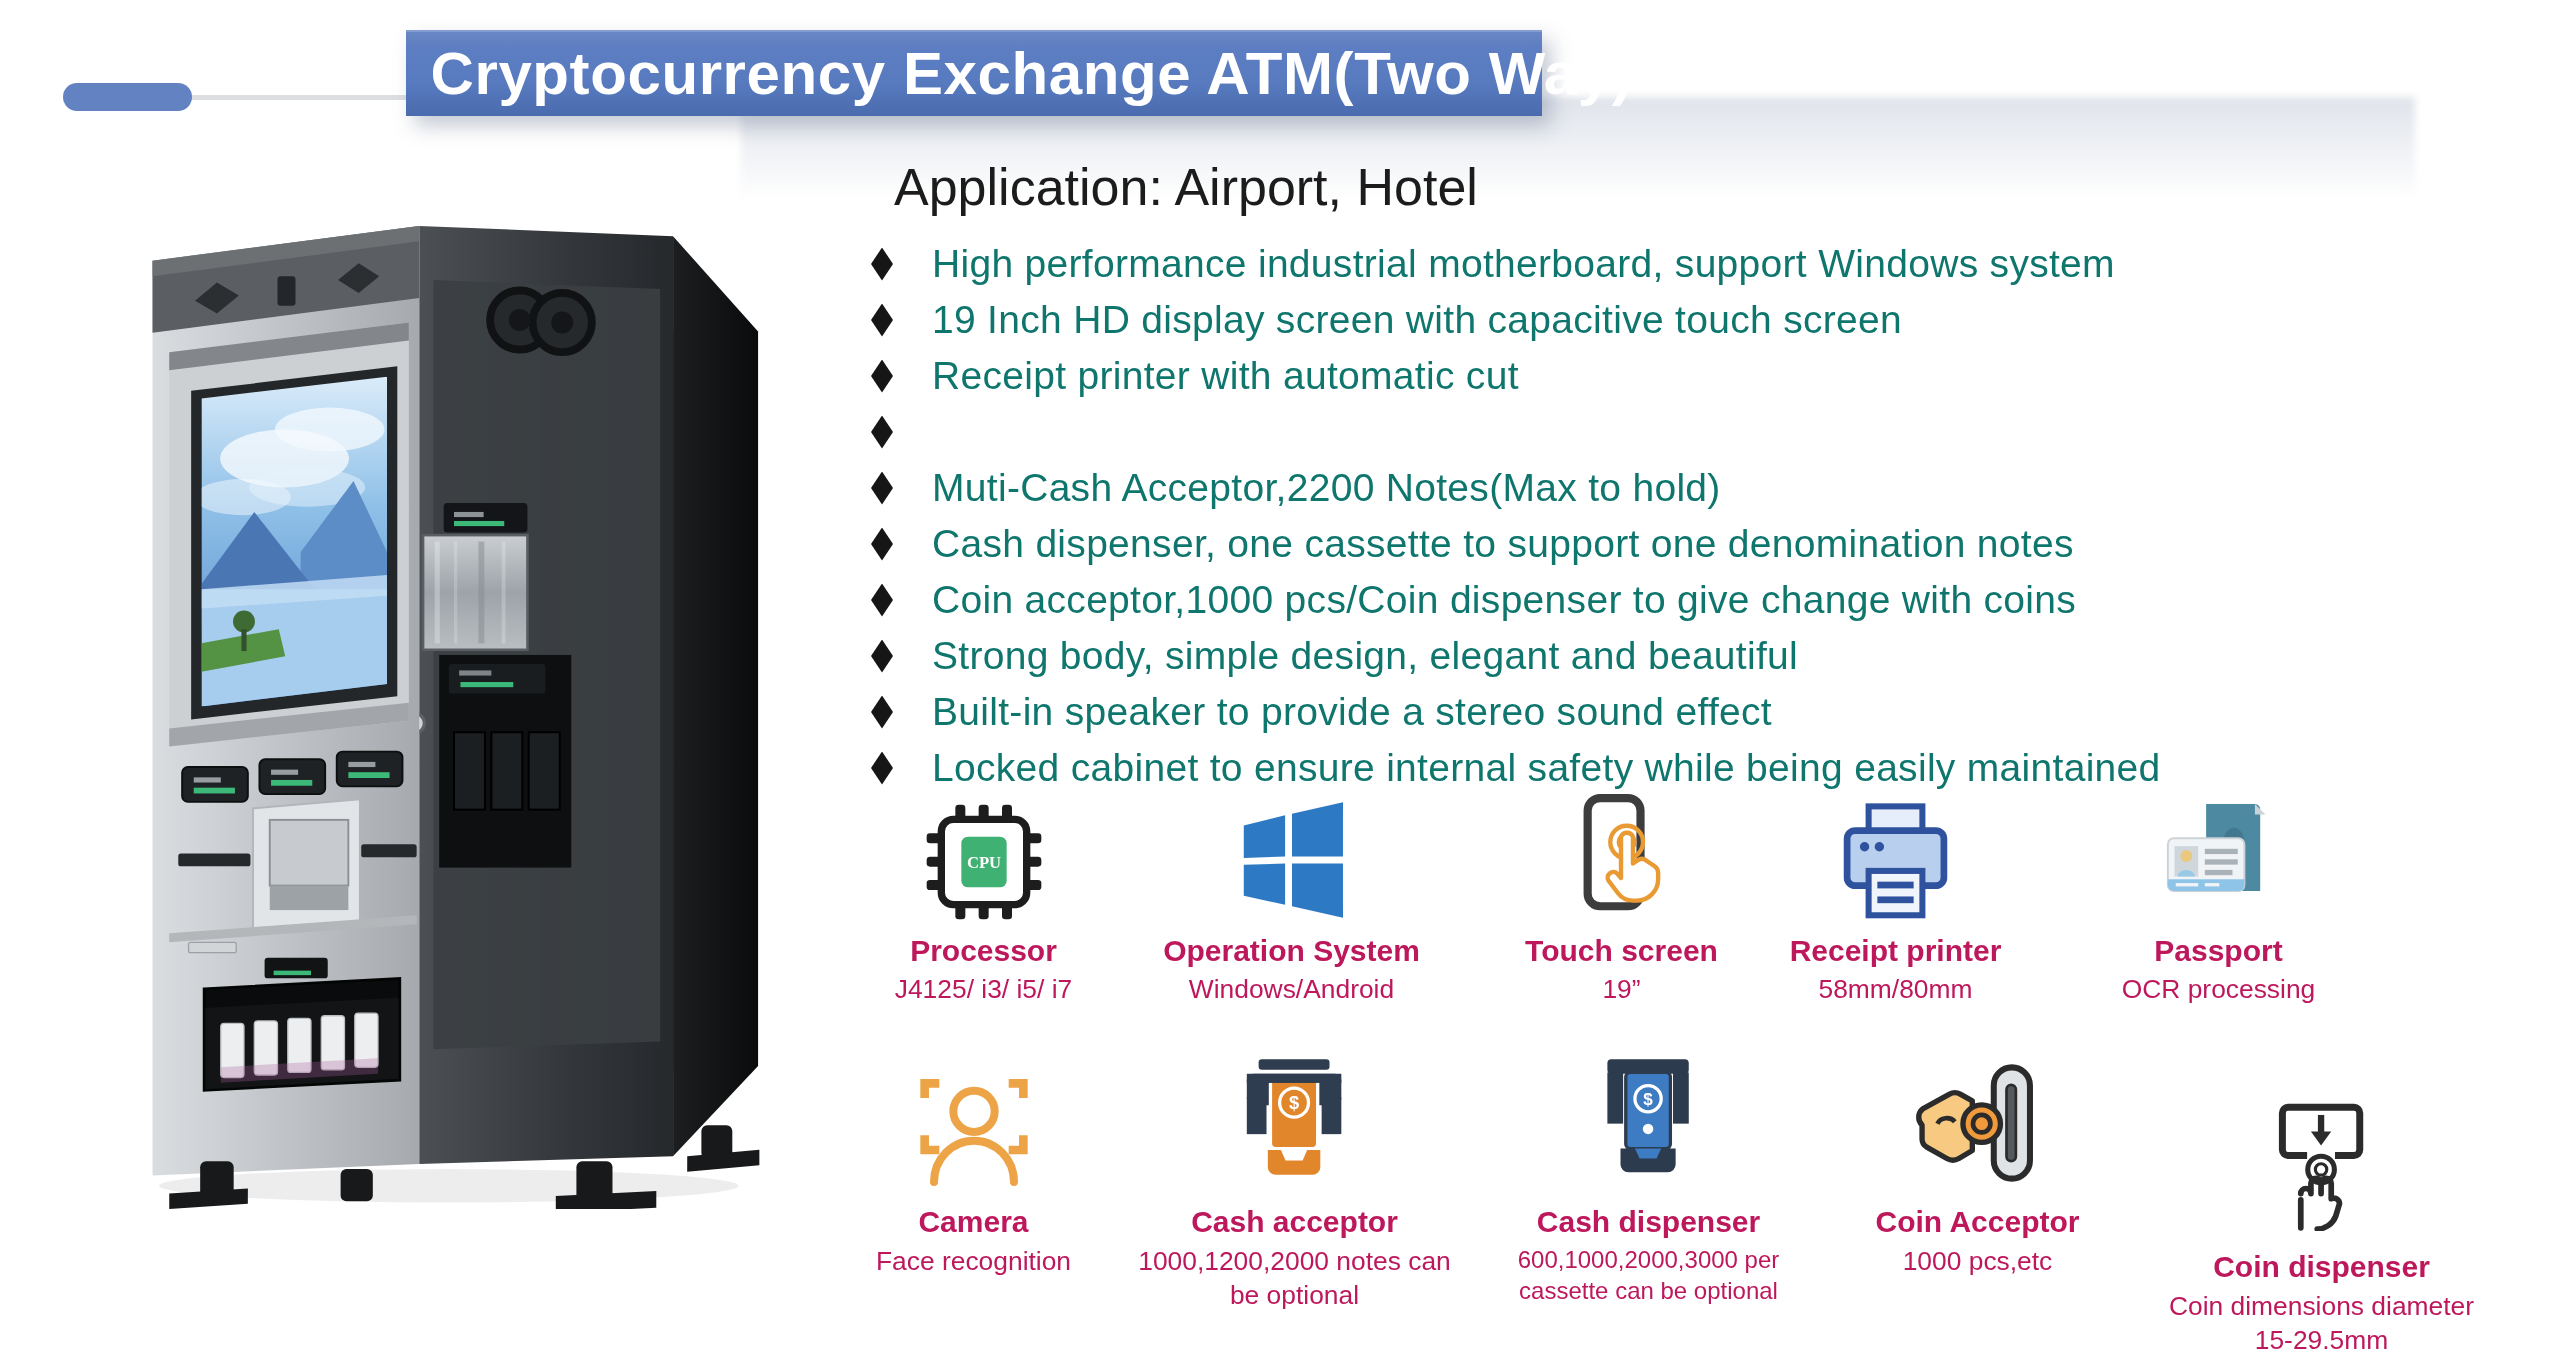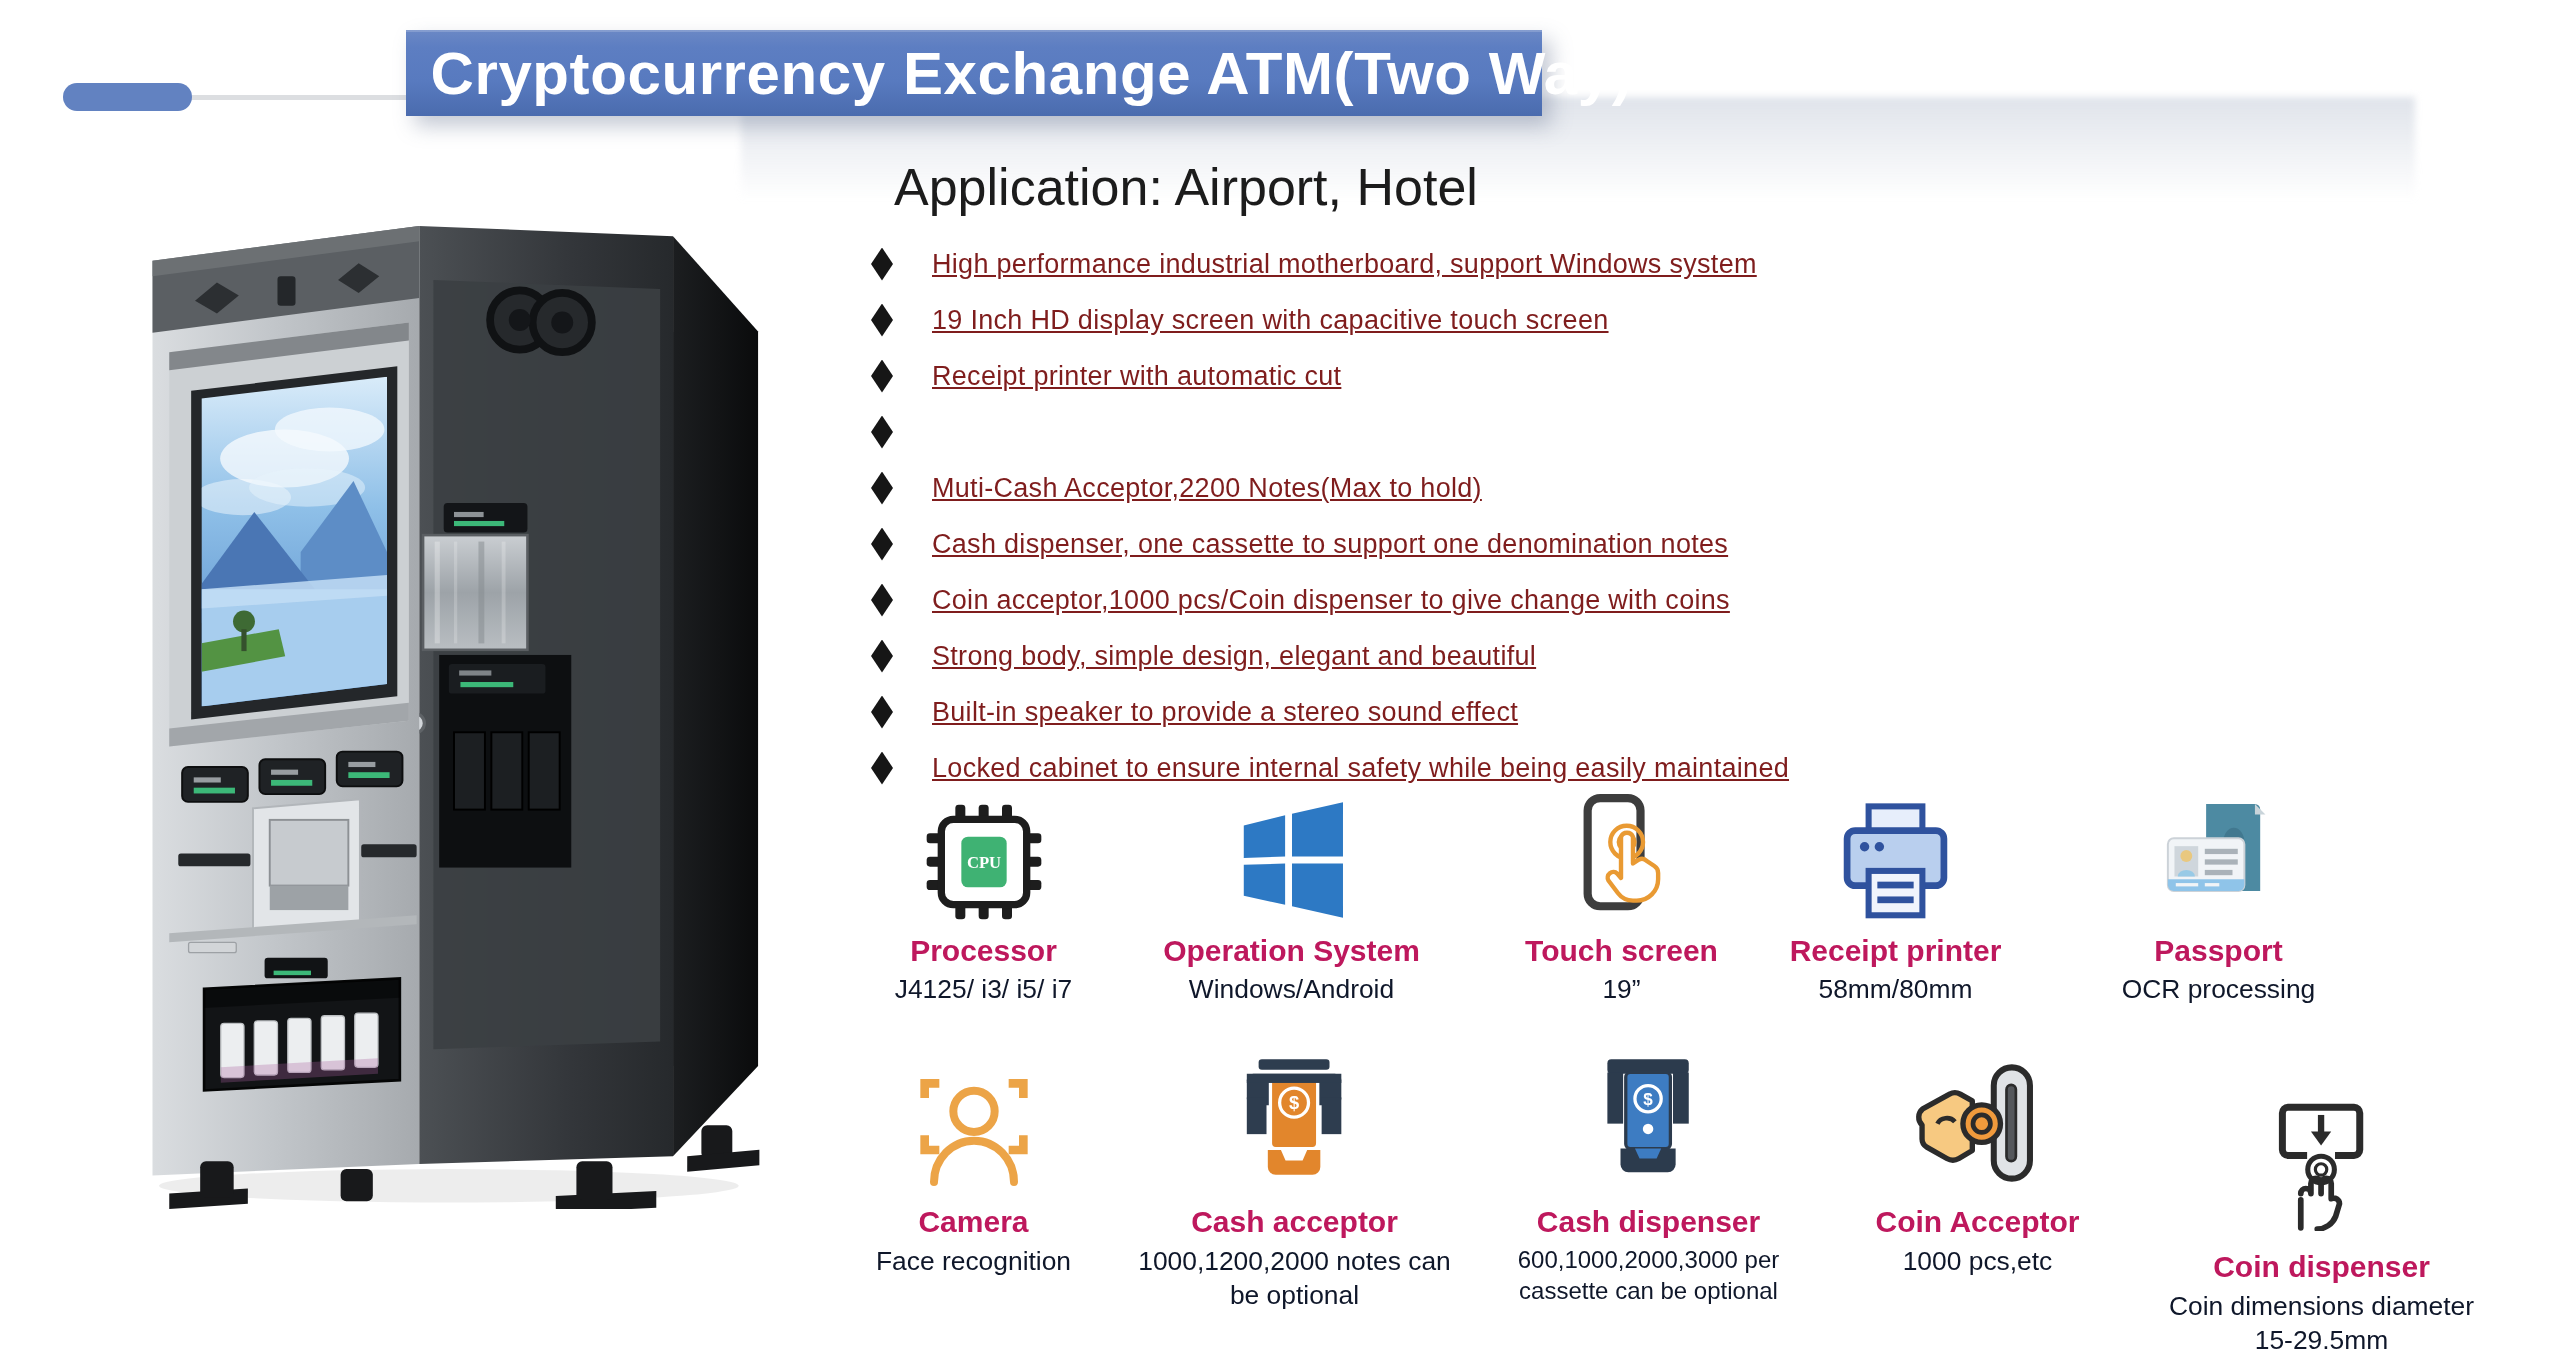--- a/index.html
+++ b/index.html
@@ -15,27 +15,27 @@
     background:linear-gradient(180deg,#6b88c5 0%,#5d7ec2 20%,#587abf 60%,#4a6bae 100%);
     box-shadow:9px 10.3px 19.3px rgba(125,135,160,.45), inset 0 1.9px 0 rgba(255,255,255,.18);
     display:flex;align-items:center;padding-left:24.5px;}
   .banner-title{font-size:60px;font-weight:bold;color:#ffffff;letter-spacing:0.6px;white-space:nowrap;}
   .app-title{left:894px;top:157px;font-size:52px;font-weight:normal;color:#1c1c1c;white-space:nowrap;}
   
   .features{left:871px;top:236px;}
   .feature-row{height:56px;display:flex;align-items:center;}
   .diamond{width:22px;height:33px;flex:none;margin-right:39px;background:#161616;
     clip-path:polygon(50% 0,100% 50%,50% 100%,0% 50%);}
-  .feature-text{font-size:27px;color:#7f1d1d;white-space:nowrap;letter-spacing:0.3px;text-decoration:underline;}
+  .feature-text{font-size:39px;color:#0f766e;white-space:nowrap;letter-spacing:0.3px;}
   
   .spec-cell{position:absolute;width:335px;display:flex;flex-direction:column;align-items:center;text-align:center;}
   .spec-icon{height:122px;display:flex;align-items:flex-end;justify-content:flex-end;margin-bottom:11.6px;}
   .spec-cell.r2 .spec-icon{margin-bottom:19.3px;}
   .spec-label{font-size:30px;font-weight:bold;color:#be185d;line-height:1.15;white-space:nowrap;}
-  .spec-sub{font-size:26.4px;color:#0f172a;margin-top:5.2px;line-height:1.28;}
+  .spec-sub{font-size:26.4px;color:#be185d;margin-top:5.2px;line-height:1.28;}
   .spec-cell.small-sub .spec-sub{font-size:24px;}
 </style>
 </head>
 <body>
 
 <div class="abs top-wash"></div>
 
 <div class="abs connector"></div>
 <div class="abs accent-pill"></div>
 

